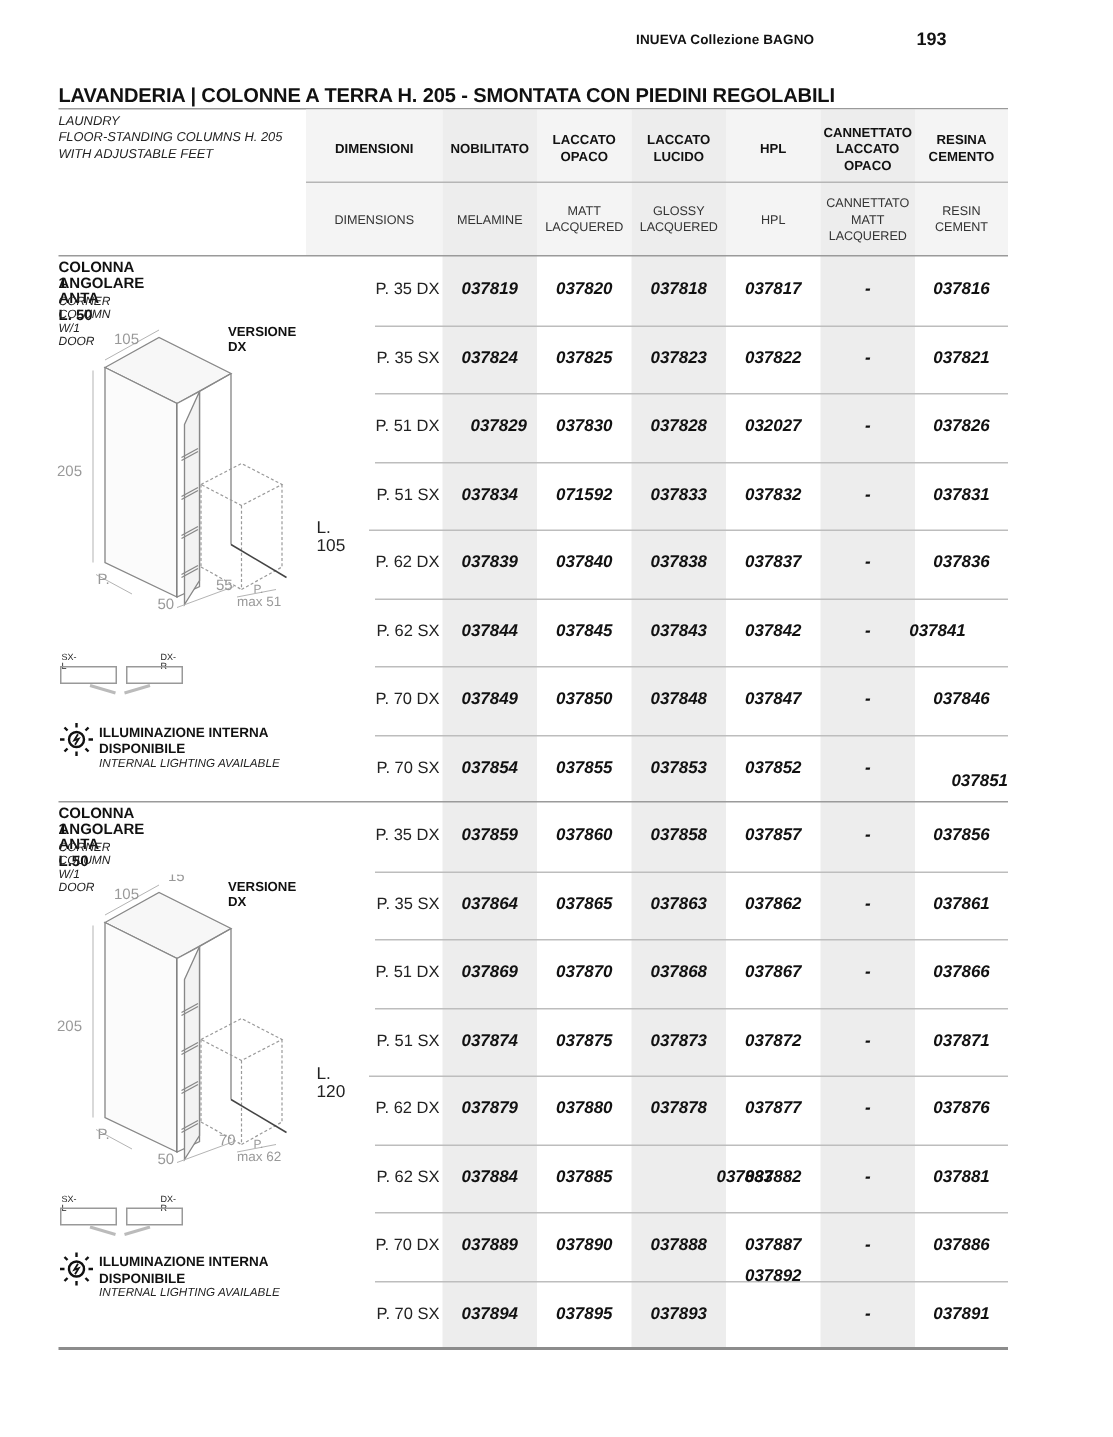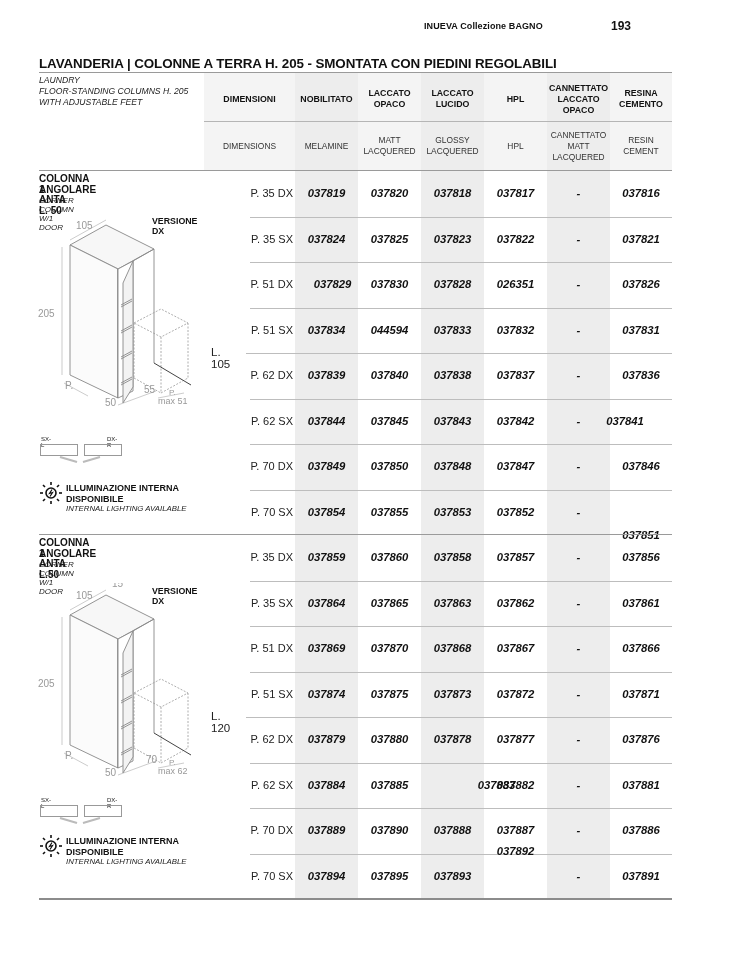--- a/index.html
+++ b/index.html
@@ -187,29 +187,29 @@
         <div class="code" style="left: 484.5px; top: 232.5px;">037822</div>
         <div class="code" style="left: 547.5px; top: 232.5px;">-</div>
         <div class="code" style="left: 610px; top: 232.5px;">037821</div>
         <div class="hline" style="left: 250px; top: 262px; width: 422px;"></div>
       </div>
       <div style="position: absolute; left: 0px; top: 0px;">
         <div class="dim" style="left: 233px; top: 278px;">P. 51 DX</div>
         <div class="code" style="left: 295.5px; top: 278px; padding-left: 12px;">037829</div>
         <div class="code" style="left: 358.5px; top: 278px;">037830</div>
         <div class="code" style="left: 421.5px; top: 278px;">037828</div>
-        <div class="code" style="left: 484.5px; top: 278px;">026351</div>
+        <div class="code" style="left: 484.5px; top: 278px;">032027</div>
         <div class="code" style="left: 547.5px; top: 278px;">-</div>
         <div class="code" style="left: 610px; top: 278px;">037826</div>
         <div class="hline" style="left: 250px; top: 307.5px; width: 422px;"></div>
       </div>
       <div style="position: absolute; left: 0px; top: 0px;">
         <div class="dim" style="left: 233px; top: 323.5px;">P. 51 SX</div>
         <div class="code" style="left: 295.5px; top: 323.5px;">037834</div>
-        <div class="code" style="left: 358.5px; top: 323.5px;">044594</div>
+        <div class="code" style="left: 358.5px; top: 323.5px;">071592</div>
         <div class="code" style="left: 421.5px; top: 323.5px;">037833</div>
         <div class="code" style="left: 484.5px; top: 323.5px;">037832</div>
         <div class="code" style="left: 547.5px; top: 323.5px;">-</div>
         <div class="code" style="left: 610px; top: 323.5px;">037831</div>
         <div class="hline" style="left: 246px; top: 353px; width: 426px;"></div>
       </div>
       <div style="position: absolute; left: 0px; top: 0px;">
         <div class="dim" style="left: 233px; top: 369px;">P. 62 DX</div>
         <div class="code" style="left: 295.5px; top: 369px;">037839</div>
         <div class="code" style="left: 358.5px; top: 369px;">037840</div>
@@ -239,21 +239,21 @@
         <div class="code" style="left: 610px; top: 460px;">037846</div>
         <div class="hline" style="left: 250px; top: 489.5px; width: 422px;"></div>
       </div>
       <div style="position: absolute; left: 0px; top: 0px;">
         <div class="dim" style="left: 233px; top: 505.5px;">P. 70 SX</div>
         <div class="code" style="left: 295.5px; top: 505.5px;">037854</div>
         <div class="code" style="left: 358.5px; top: 505.5px;">037855</div>
         <div class="code" style="left: 421.5px; top: 505.5px;">037853</div>
         <div class="code" style="left: 484.5px; top: 505.5px;">037852</div>
         <div class="code" style="left: 547.5px; top: 505.5px;">-</div>
-        <div class="code" style="left: 610px; top: 529px;">037851</div>
+        <div class="code" style="left: 610px; top: 515px; text-align: right;">037851</div>
       </div>
     </div>
     <div style="position: absolute; left: 0px; top: 0px;">
       <div class="prod-title" style="top: 538px;">COLONNA ANGOLARE</div>
       <div class="prod-title" style="top: 548.5px;">1 ANTA L.50</div>
       <div class="prod-sub" style="top: 560px;">CORNER COLUMN W/1 DOOR</div>
       <div class="version" style="top: 586px;">VERSIONE DX</div>
       <svg width="180" height="200" style="position: absolute; left: 36px; top: 583px;">
     <g fill="none" stroke="#888" stroke-width="0.9">
       <polygon points="34,32 70,12 118,36 82,56" fill="#f7f7f7"></polygon>

